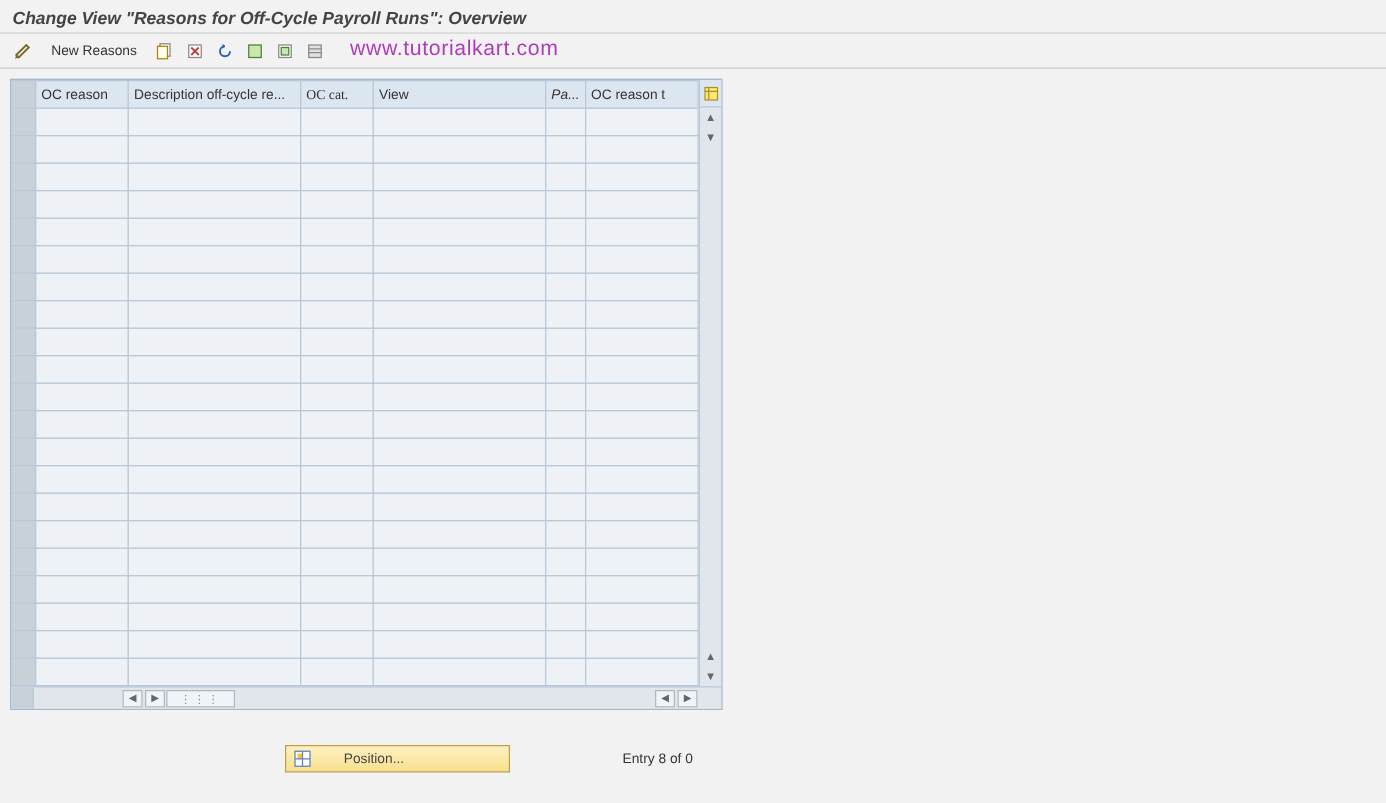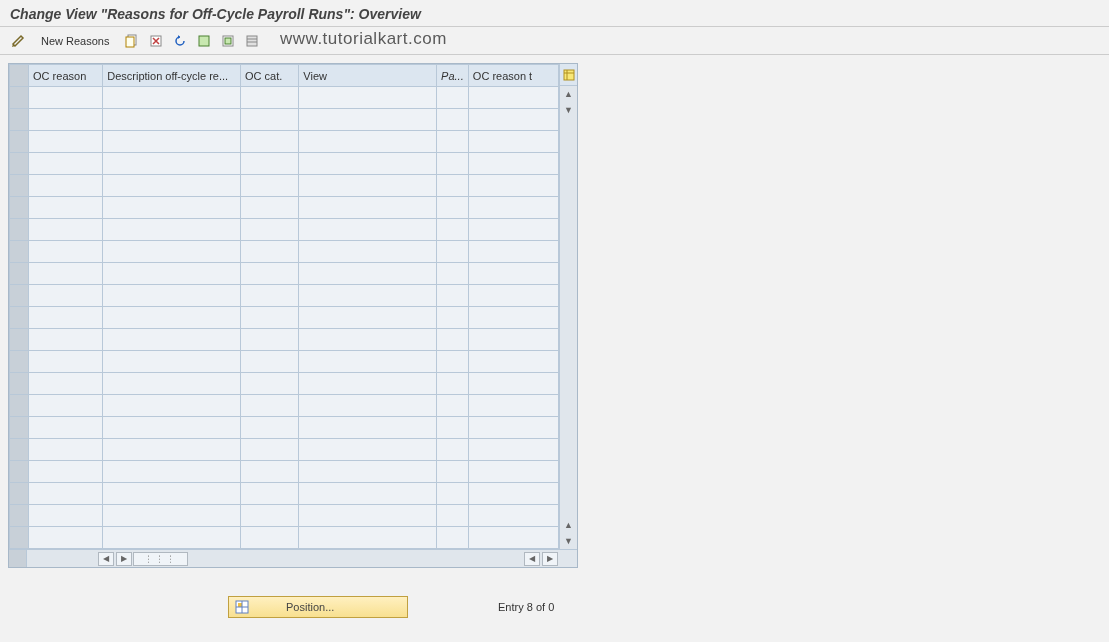--- a/index.html
+++ b/index.html
@@ -48,21 +48,21 @@
     color: #333;
     cursor: pointer;
     border: 1px solid transparent;
     border-radius: 2px;
   }
   .watermark {
     position: absolute;
     left: 280px;
     top: 2px;
     font-size: 17px;
-    color: #404040;
+    color: #a21caf;
     font-weight: normal;
     opacity: 0.85;
     letter-spacing: 0.5px;
     font-family: Verdana, sans-serif;
   }
   .content-area {
     padding: 8px;
     display: flex;
     flex-direction: column;
   }
@@ -104,21 +104,21 @@
     padding: 2px 4px;
   }
   .grid th.sel, .grid td.sel {
     background: #c8d0d8;
     width: 18px;
     padding: 0;
   }
   .grid td { background: #eef2f6; }
   .col-oc-reason { width: 70px; }
   .col-desc { width: 130px; }
-  .col-oc-cat { width: 55px; }
+  .col-oc-cat { width: 55px; font-family: Liberation Serif, serif; }
   .col-name { width: 130px; }
   .col-pa { width: 30px; font-style: italic; }
   .col-oc-reason-t { width: 85px; }
   .vscroll {
     width: 18px;
     background: #e0e6ec;
     border-left: 1px solid #b8c8d8;
     display: flex;
     flex-direction: column;
     align-items: center;
@@ -196,21 +196,21 @@
     width: 180px;
     height: 22px;
     border: 1px solid #c0a040;
     background: linear-gradient(#fff0c0, #f8e090);
     display: flex;
     align-items: center;
     padding: 0 6px;
     cursor: pointer;
     font-size: 11px;
     color: #444;
-    gap: 37px;
+    gap: 26px;
   }
   .entry-counter {
     font-size: 11px;
     color: #333;
   }
   svg { display: block; }
 </style>
 </head>
 <body>
 

